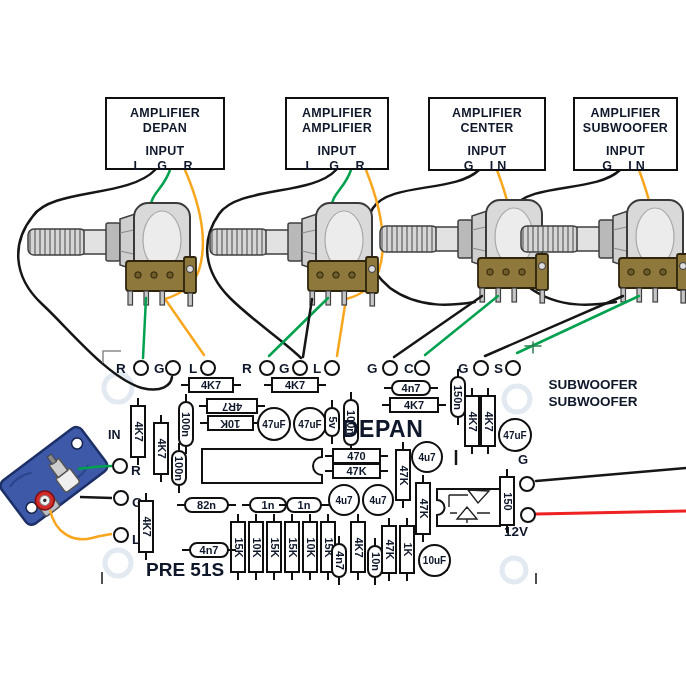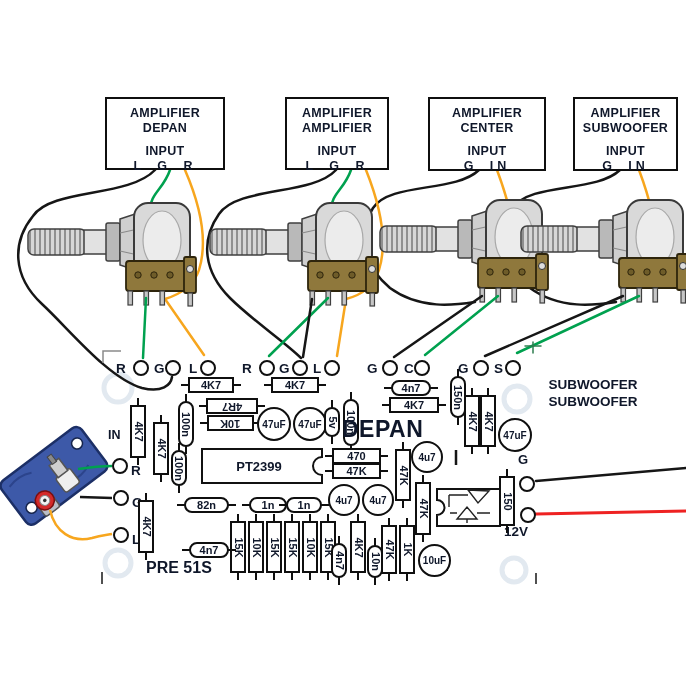--- a/index.html
+++ b/index.html
@@ -339,21 +339,20 @@
 <div class="res-v" style="left:399px;top:525px;height:49px">
       <span class="rot">1K</span>
     </div>
 <div class="ecap" style="left:418px;top:544px;width:33px;height:33px">
       <span>10uF</span>
     </div>
 <div class="cap-h" style="left:189px;top:542px;width:40px">
       <span>4n7</span>
     </div>
 
-<div class="iclbl" style="left:202px;top:449px;width:114px;height:34px">PT2399</div>
 <div class="brand" style="left:342px;top:416px">DEPAN</div>
 <div class="note" style="left:538px;top:376px">
   <div>SUBWOOFER</div>
   <div>SUBWOOFER</div>
 </div>
-<div class="lbl" style="left:146px;top:559px;font-size:16px">PRE 51S</div>
+<div class="lbl" style="left:146px;top:559px;font-size:19px">PRE 51S</div>
 
 </div>
 
 </body></html>

